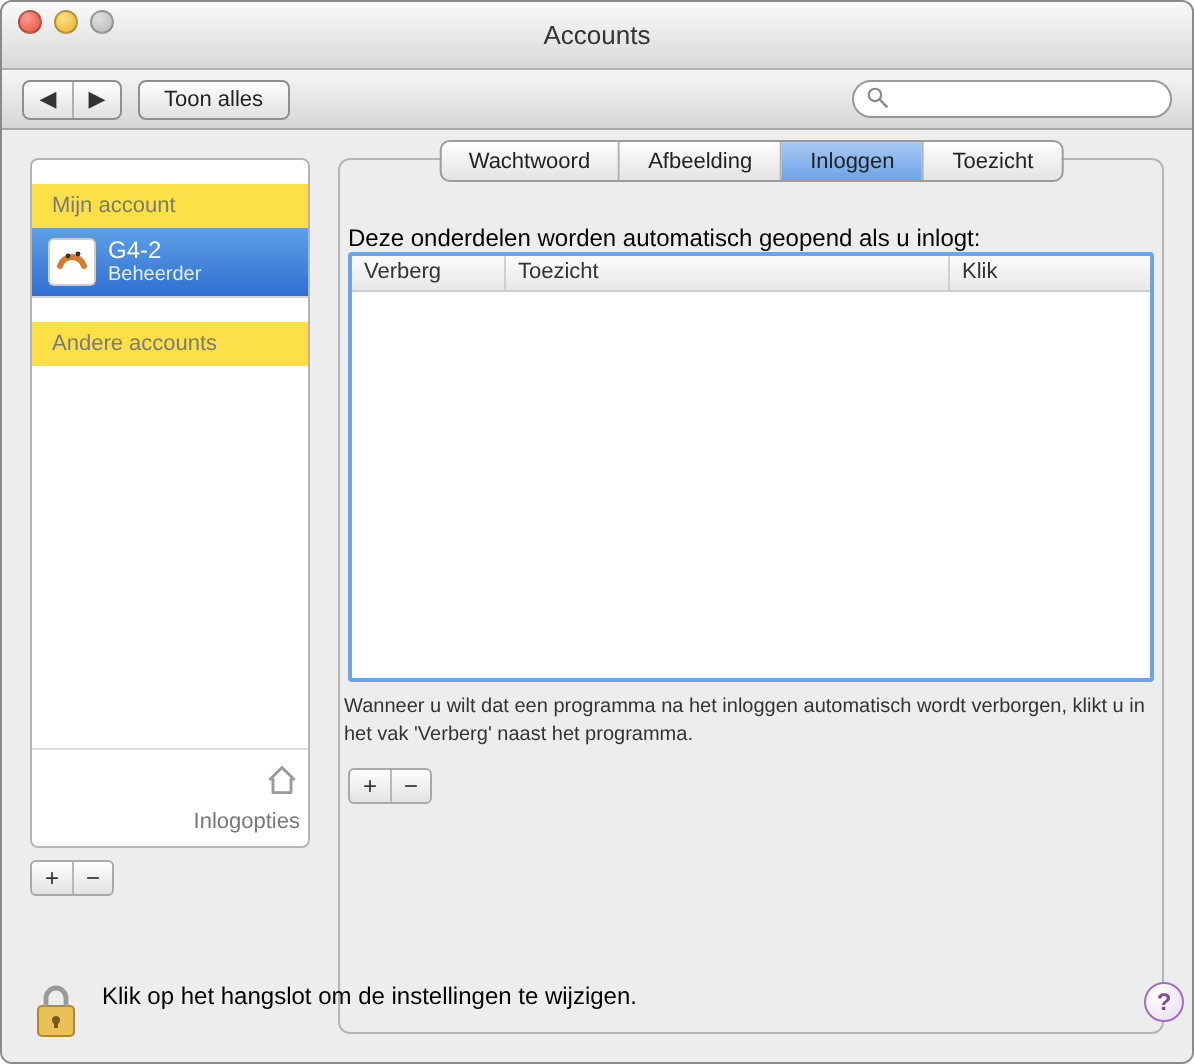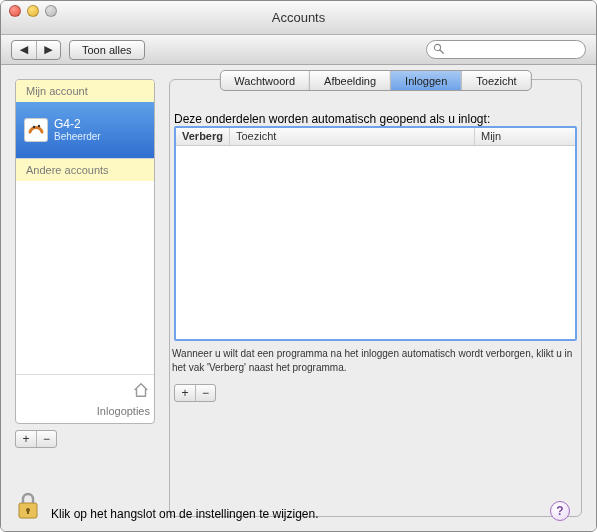--- a/index.html
+++ b/index.html
@@ -62,23 +62,23 @@
     margin-left:auto; width:160px; height:19px; border:1px solid #999; border-radius:10px;
     background:#fff; display:flex; align-items:center; padding:0 6px; gap:4px;
   }
   .search input { border:none; outline:none; width:100%; font-size:11px; background:transparent; }
   .content { flex:1; background:#ededed; padding:14px; display:flex; gap:14px; overflow:hidden; position:relative; }
   .sidebar { width:140px; display:flex; flex-direction:column; }
   .sourcelist {
     border:1px solid #b5b5b5; border-radius:4px; background:#fff;
     display:flex; flex-direction:column; height: 345px; overflow:hidden;
   }
-  .group { padding:5px 10px; font-size:11px; color:#7a7a7a; background:#fef9c3; }
+  .group { padding:5px 10px; font-size:11px; color:#7a7a7a; background:#fde047;margin-top:12px; }
   .acct-row {
-    display:flex; align-items:flex-end; gap:6px; padding:16px 8px;
+    display:flex; align-items:flex-end; gap:6px; padding:5px 8px;
     background: linear-gradient(to bottom,#5ea0e8,#2f6fd1);
     color:#fff;
   }
   .acct-row .thumb { width:24px; height:24px; border-radius:3px; background:#fff; display:flex;align-items:center;justify-content:center;border:1px solid rgba(0,0,0,0.2);}
   .acct-name { font-size:12px; line-height:1.1; }
   .acct-role { font-size:10px; color:#e2effc; }
   .divider { height:1px; background:#d3d3d3; }
   .login-opts {
     margin-top:auto; border-top:1px solid #ddd; padding:6px 4px; display:flex; align-items:flex-end; gap:6px; color:#777;flex-direction:column;
   }
@@ -100,28 +100,28 @@
   .tabs .tab { padding:0 14px; font-size:11px; display:flex; align-items:center; color:#222; border:none; background:transparent;}
   .tabs .tab + .tab { border-left:1px solid #b4b4b4; }
   .tabs .tab.active { background: linear-gradient(#a8c9f3,#6ea3e9); }
   .intro { font-size:12px; color:#000; margin:22px 4px 0; }
   .tablebox {
     border:2px solid #6ea3e9; border-radius:2px; background:#fff;
     height:215px; display:flex; flex-direction:column; overflow:hidden; margin:0 4px;
   }
   .theadrow { display:flex; height:18px; background:linear-gradient(#fbfbfb,#e8e8e8); border-bottom:1px solid #ccc;}
   .theadrow .th { font-size:11px; padding:2px 6px; border-right:1px solid #d0d0d0; color:#333;}
-  .th.hide { width:54px;font-weight:bold; }
+  .th.hide { width:77px; }
   .th.item { flex:1; }
   .th.kind { width:100px; border-right:none;}
   .tbody { flex:1; background:#fff; }
   .hint { font-size:10px; color:#333; margin:6px 2px 10px; line-height:1.35; }
   .pane .plusminus { margin-left:4px; }
 
-  .footer { position:absolute; left:14px; right:26px; bottom:10px; display:flex; align-items:flex-end; gap:10px; }
+  .footer { position:absolute; left:14px; right:4px; bottom:10px; display:flex; align-items:flex-start; gap:10px; }
   .footer .msg { font-size:12px; color:#000; }
   .helpbtn {
     margin-left:auto; width:20px;height:20px;border-radius:50%; border:1px solid #a070c0;
     background:radial-gradient(circle at 35% 30%, #fff, #e9d9f6);
     color:#7b4aa3; font-weight:bold; font-size:12px; display:flex;align-items:center;justify-content:center;
   }
   .lockicon svg, .homeicon svg { display:block; }
 </style>
 </head>
 <body>
@@ -198,21 +198,21 @@
         <button class="tab active">Inloggen</button>
         <button class="tab">Toezicht</button>
       </div>
 
       <div class="intro">Deze onderdelen worden automatisch geopend als u inlogt:</div>
 
       <div class="tablebox">
         <div class="theadrow">
           <div class="th hide">Verberg</div>
           <div class="th item">Toezicht</div>
-          <div class="th kind">Mijn</div>
+          <div class="th kind">Klik</div>
         </div>
         <div class="tbody"></div>
       </div>
 
       <div class="hint">Wanneer u wilt dat een programma na het inloggen automatisch wordt verborgen, klikt u in het vak 'Verberg' naast het programma.</div>
 
       <div class="plusminus">
         <button>+</button>
         <button>−</button>
       </div>

